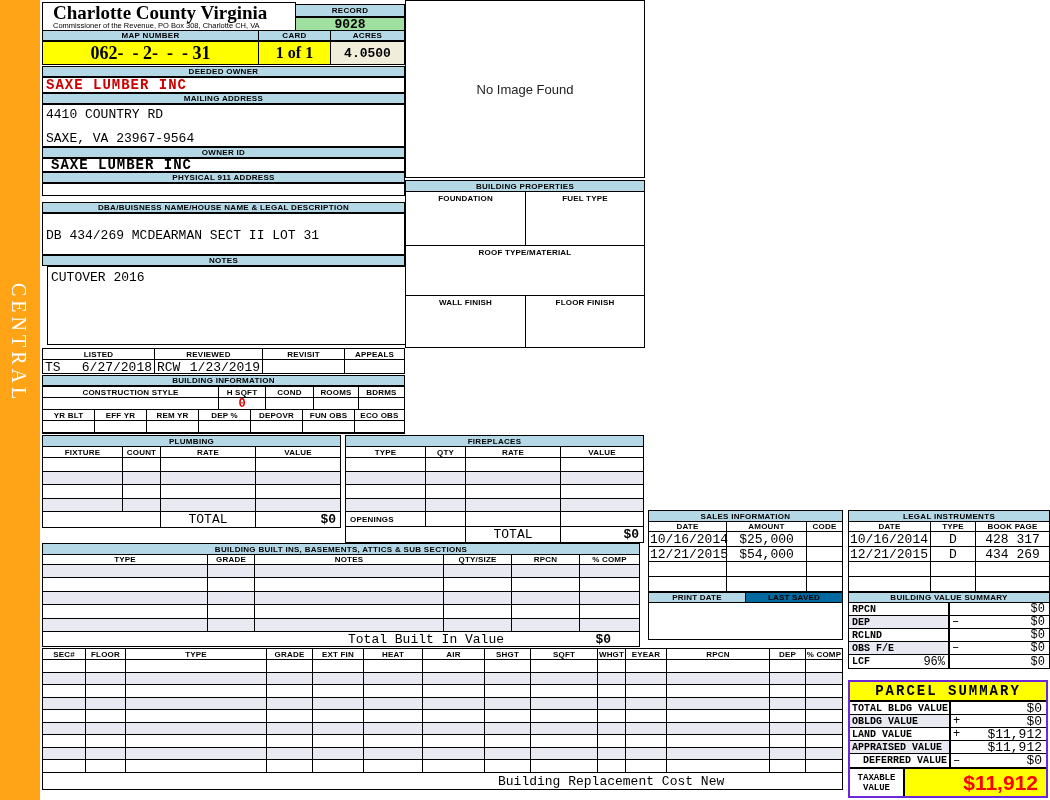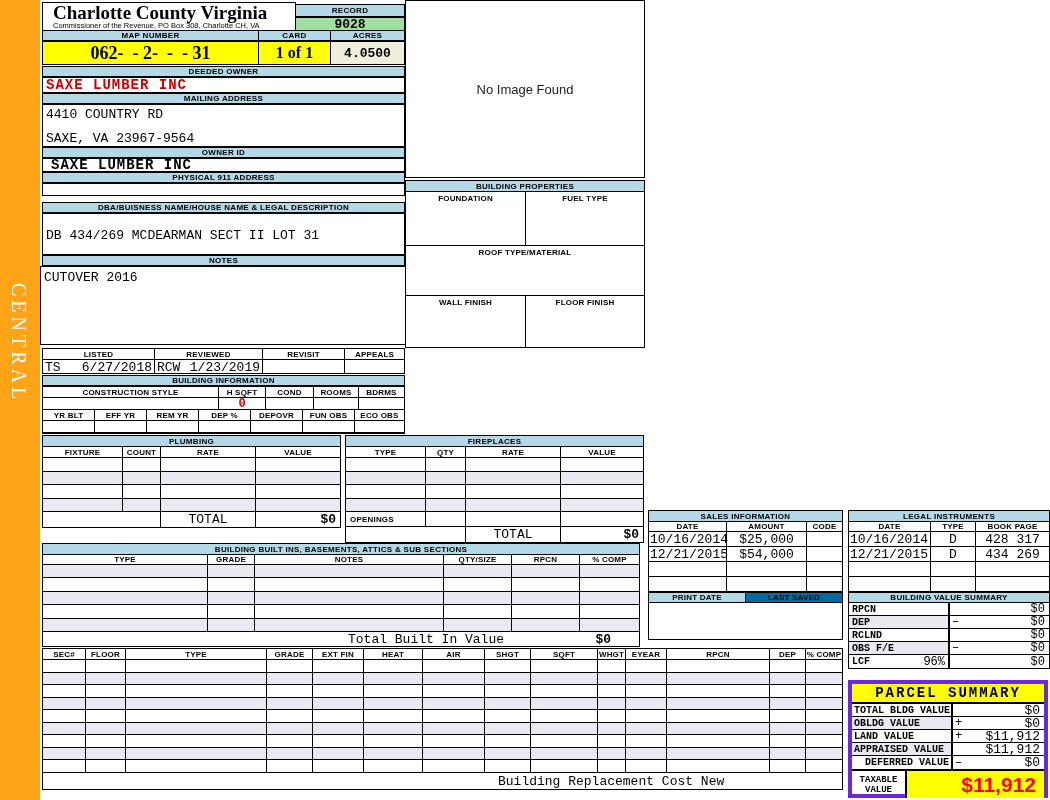--- a/index.html
+++ b/index.html
@@ -58,21 +58,21 @@
 
   <div class="abs hdr" style="left:42px;top:172px;width:363px;height:11px">PHYSICAL 911 ADDRESS</div>
   <div class="abs bd mono" style="left:42px;top:183px;width:363px;height:13px;font-size:12px;padding-left:3px"></div>
 
   <div class="abs hdr" style="left:42px;top:202px;width:363px;height:11px">DBA/BUISNESS NAME/HOUSE NAME &amp; LEGAL DESCRIPTION</div>
   <div class="abs bd" style="left:42px;top:213px;width:363px;height:42px">
     <div class="abs mono" style="left:3px;top:14px;font-size:13px">DB 434/269 MCDEARMAN SECT II LOT 31</div>
   </div>
 
   <div class="abs hdr" style="left:42px;top:255px;width:363px;height:11px">NOTES</div>
-  <div class="abs bd" style="left:40px;top:266px;width:413px;height:79px">
+  <div class="abs bd" style="left:47px;top:266px;width:413px;height:79px">
     <div class="abs mono" style="left:3px;top:3px;font-size:13px">CUTOVER 2016</div>
   </div>
 
   <div class="tb" style="left:42px;top:348px;width:363px">
     <div class="flex rowline" style="height:11px">
       <div class="hc c" style="width:112px">LISTED</div>
       <div class="hc c" style="width:108px">REVIEWED</div>
       <div class="hc c" style="width:82px">REVISIT</div>
       <div class="hc c" style="flex:1">APPEALS</div>
     </div>
@@ -585,21 +585,21 @@
           <div class="c" style="width: 103px;"></div>
           <div class="c" style="width: 36px;"></div>
           <div class="c" style="flex: 1 1 0%;"></div>
         </div>
       </div>
     <div style="position:relative;height:16px">
       <span class="abs mono" style="left:455px;top:1px;font-size:13px">Building Replacement Cost New</span>
     </div>
   </div>
 
-  <div class="abs" style="left:848px;top:680px;width:200px;height:118px;border:4px solid #6d28d9;background:#fff">
+  <div class="abs" style="left:848px;top:680px;width:200px;height:118px;border:2px solid #6d28d9;background:#fff">
     <div class="cen mono" style="height:20px;background:#FFFF00;border-bottom:2px solid #000;font-weight:bold;font-size:14px;letter-spacing:2px">PARCEL SUMMARY</div>
     <div class="flex rowline" style="height:13px">
       <div class="mono cen" style="width:99px;justify-content:flex-start;padding-left:2px;font-weight:bold;font-size:10px">TOTAL BLDG VALUE</div>
       <div class="mono flex" style="flex:1;border-left:2px solid #000;align-items:center">
         <span style="font-size:12px;margin-left:2px"></span>
         <span style="margin-left:auto;padding-right:4px;font-size:13px">$0</span>
       </div>
     </div>
     <div class="flex rowline" style="height:13px">
       <div class="mono cen alt" style="width:99px;justify-content:flex-start;padding-left:2px;font-weight:bold;font-size:10px">OBLDG VALUE</div>

